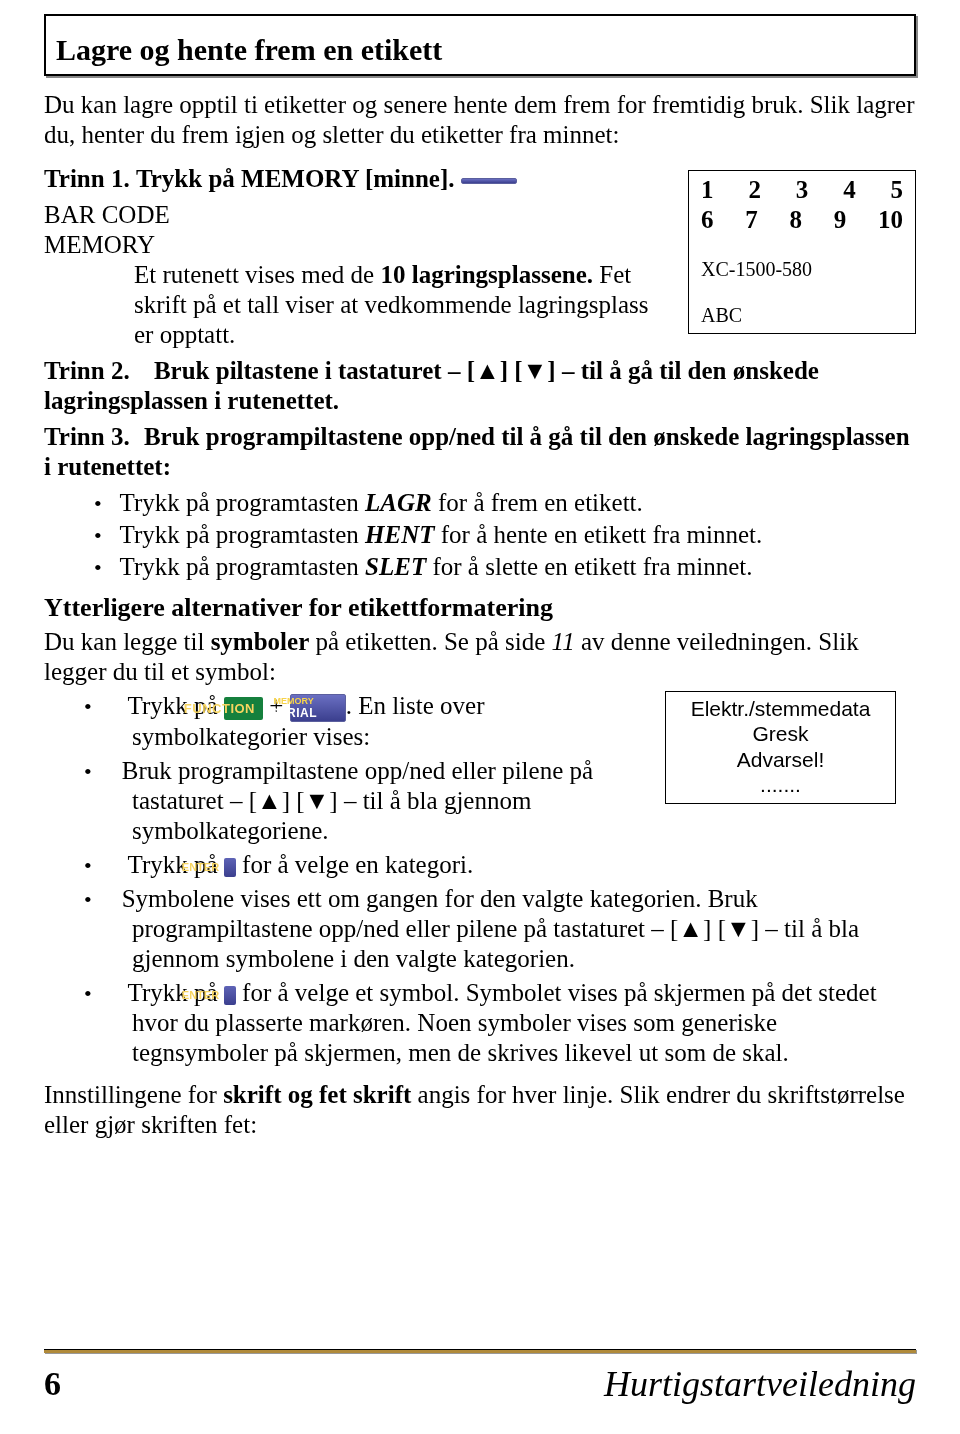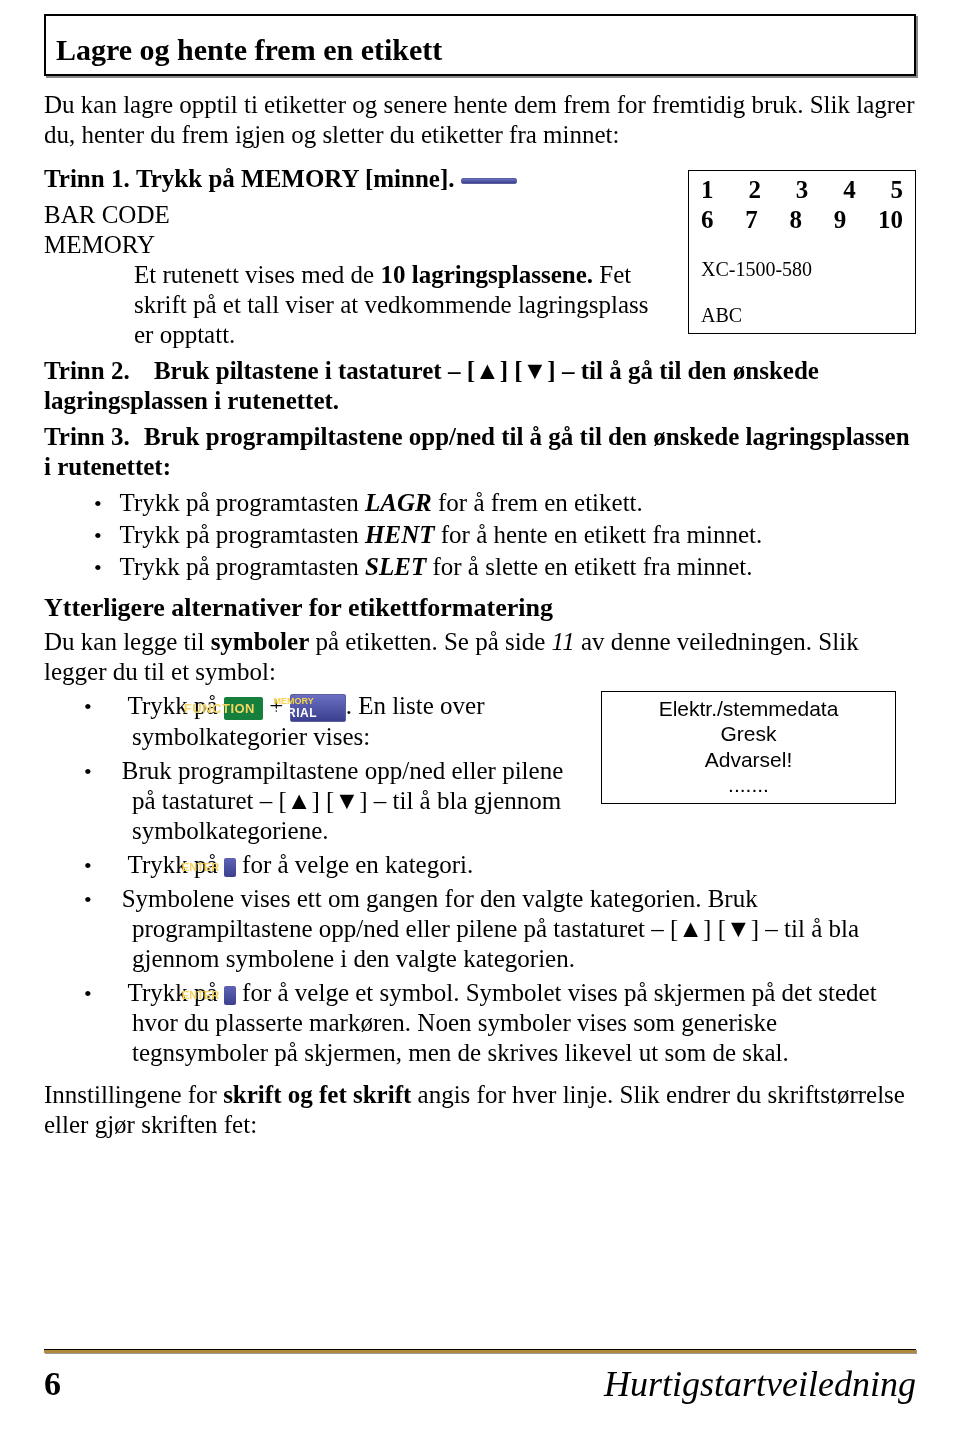--- a/index.html
+++ b/index.html
@@ -79,21 +79,21 @@
   }
   .float-right-box .meta { font-size: 20px; margin-top: 22px; }
   .float-right-box2 {
     float: right;
     border: 1.5px solid #000;
     padding: 4px 12px 6px 12px;
     margin: 0 20px 6px 30px;
     font-family: Arial, sans-serif;
     font-size: 21px;
     text-align: center;
-    width: 295px;
+    width: 231px;
   }
   ul.bullets { list-style: none; margin: 4px 0 8px 50px; }
   ul.bullets > li { margin: 2px 0; text-indent: -22px; padding-left: 22px; }
   ul.bullets > li::before { content: "•"; margin-right: 12px; font-size: 22px; }
   ul.bullets2 { list-style: none; margin: 4px 0 8px 40px; }
   ul.bullets2 > li { margin: 4px 0; text-indent: -48px; padding-left: 48px; }
   ul.bullets2 > li::before { content: "•"; margin-right: 30px; font-size: 22px; }
   .subhead { font-weight: bold; font-size: 26px; margin-top: 10px; }
   .footer {
     position: absolute;

